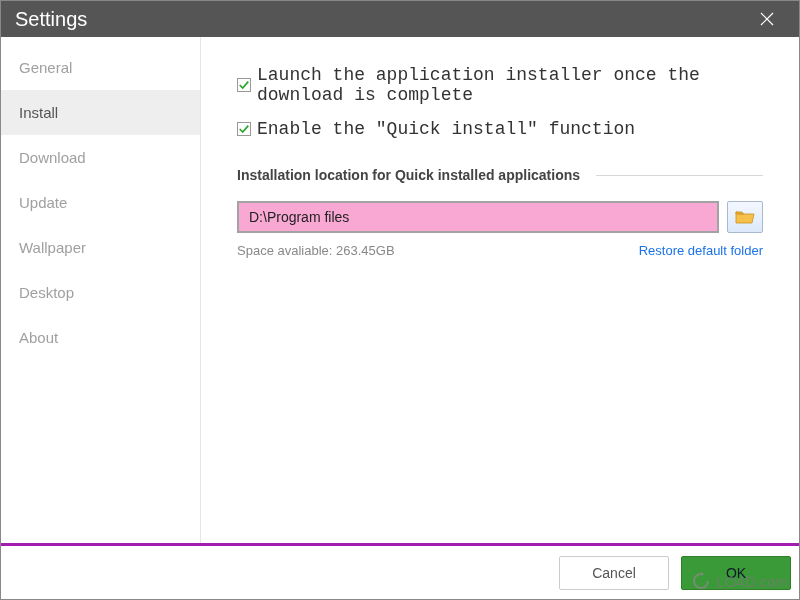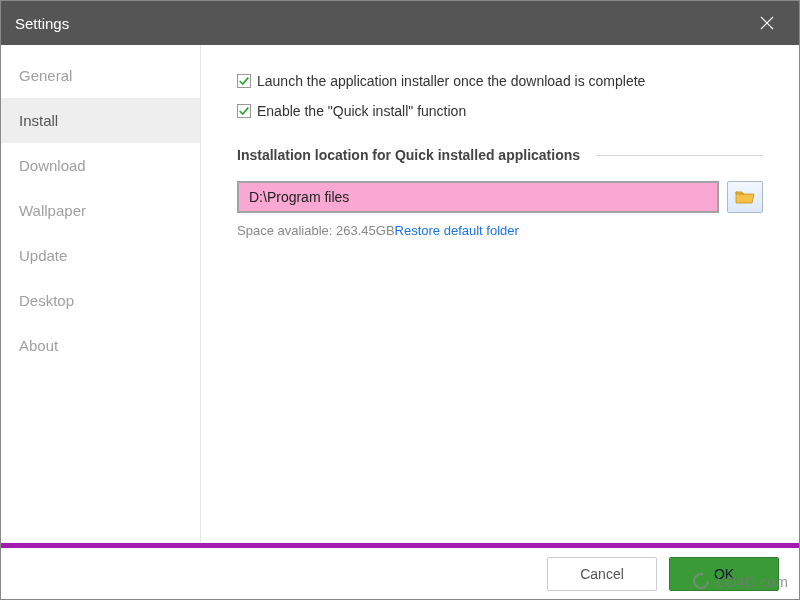--- a/index.html
+++ b/index.html
@@ -13,28 +13,28 @@
     }
     .window {
       width: 800px;
       height: 600px;
       background: #ffffff;
       display: flex;
       flex-direction: column;
       border: 1px solid #888;
     }
     .titlebar {
-      height: 44px;
+      height: 36px;
       background: #555555;
       color: #ffffff;
       display: flex;
       align-items: center;
       padding: 16px 14px;
       position: relative;
-      font-size: 15px;
+      font-size: 20px;
     }
     .titlebar .title { font-weight: 400; }
     .titlebar .close {
       position: absolute;
       right: 10px;
       top: 0;
       bottom: 0;
       width: 44px;
       display: flex;
       align-items: center;
@@ -82,22 +82,23 @@
     .section-line {
       flex: 1;
       height: 1px;
       background: #d8d8d8;
       margin-left: 16px;
     }
     .checkbox-row {
       display: flex;
       align-items: center;
       margin-bottom: 14px;
-      font-size: 14px;
+      font-size: 18px;
       color: #333;
+      font-family: Liberation Mono, monospace;
     }
     .checkbox {
       width: 14px;
       height: 14px;
       border: 1px solid #999;
       margin-right: 6px;
       display: flex;
       align-items: center;
       justify-content: center;
       background: #fff;
@@ -126,37 +127,37 @@
       border: 1px solid #aab8cf;
       background: linear-gradient(#f3f8ff, #dce9fb);
       display: flex;
       align-items: center;
       justify-content: center;
       cursor: pointer;
       border-radius: 2px;
     }
     .meta-row {
       display: flex;
-      justify-content: flex-start;
+      justify-content: space-between;
       font-size: 13px;
       margin-top: 4px;
     }
     .space-text { color: #888; }
     .restore-link {
       color: #1a73e8;
       cursor: pointer;
     }
     .footer {
       height: 56px;
-      border-top: 5px solid #a21caf;
+      border-top: 3px solid #a21caf;
       background: #fff;
       display: flex;
       align-items: center;
       justify-content: flex-end;
-      padding: 0 20px;
+      padding: 0 8px;
       gap: 12px;
     }
     .btn {
       min-width: 110px;
       height: 34px;
       display: flex;
       align-items: center;
       justify-content: center;
       font-size: 14px;
       cursor: pointer;
@@ -198,22 +199,22 @@
         <line x1="13" y1="1" x2="1" y2="13" stroke-width="1.2"></line>
       </svg>
     </div>
   </div>
 
   <div class="body">
     <div class="sidebar">
       <div class="sidebar-item">General</div>
       <div class="sidebar-item selected">Install</div>
       <div class="sidebar-item">Download</div>
+      <div class="sidebar-item">Update</div>
       <div class="sidebar-item">Wallpaper</div>
-      <div class="sidebar-item">Update</div>
       <div class="sidebar-item">Desktop</div>
       <div class="sidebar-item">About</div>
     </div>
 
     <div class="content">
 
       <div class="checkbox-row">
         <span class="checkbox">
           <svg viewBox="0 0 14 14">
             <polyline points="2,7 5.5,10.5 12,3" fill="none" stroke="#2ba52b" stroke-width="2"></polyline>

